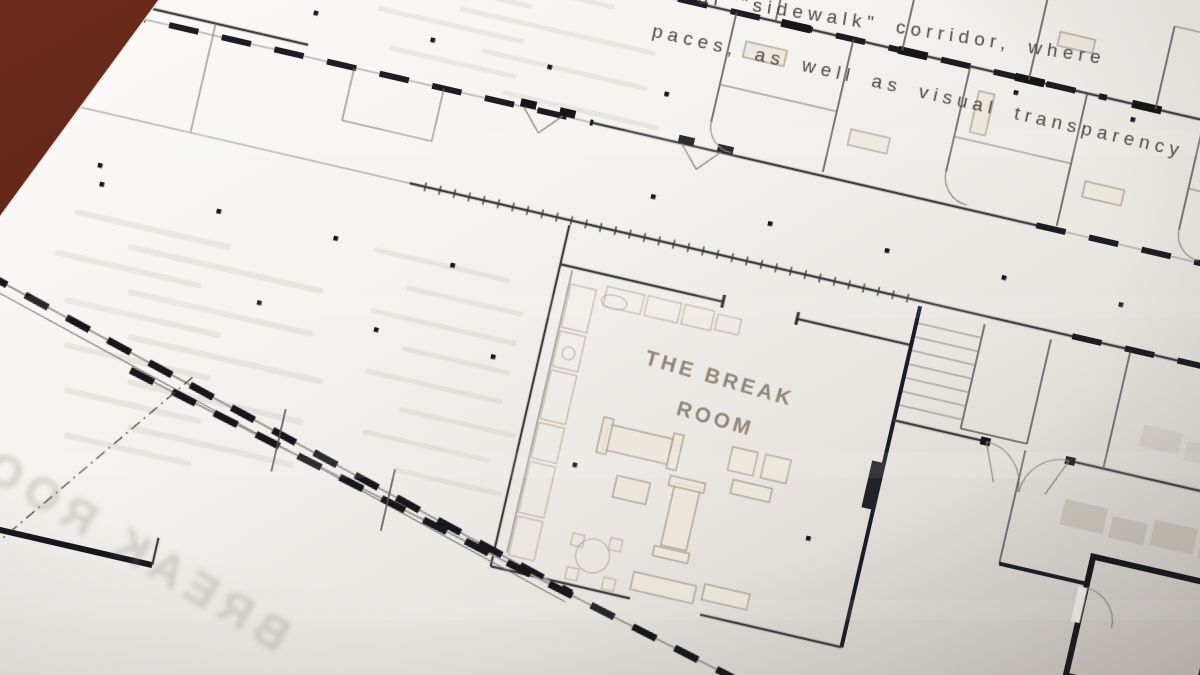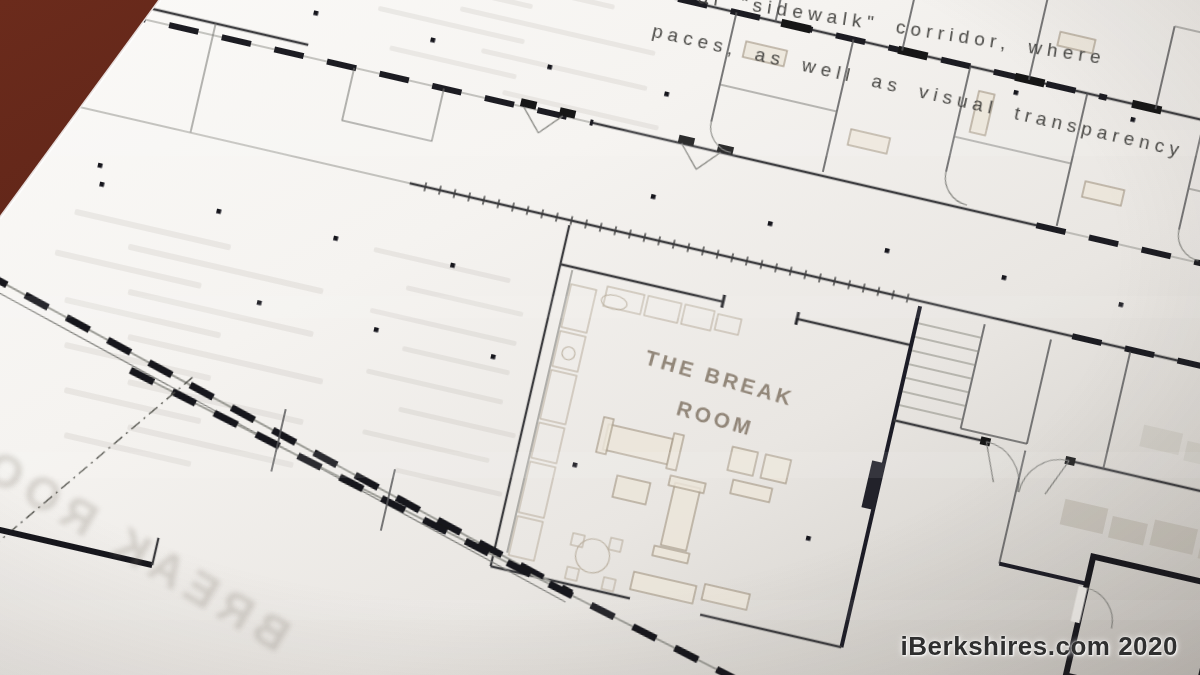--- a/index.html
+++ b/index.html
@@ -274,14 +274,13 @@
         <rect x="0" y="0" width="1200" height="675" fill="url(#vign)"></rect>
       </g>
     </g>
   </svg>
 
   <div class="annot annot1">al "sidewalk" corridor, where</div>
   <div class="annot annot2">paces, as well as visual transparency</div>
 
   <div class="ghost-mirror">BREAK ROOM</div>
 
-  <div class="watermark">iBerkshires.com 2020</div>
 </div>
 
 </body></html>

